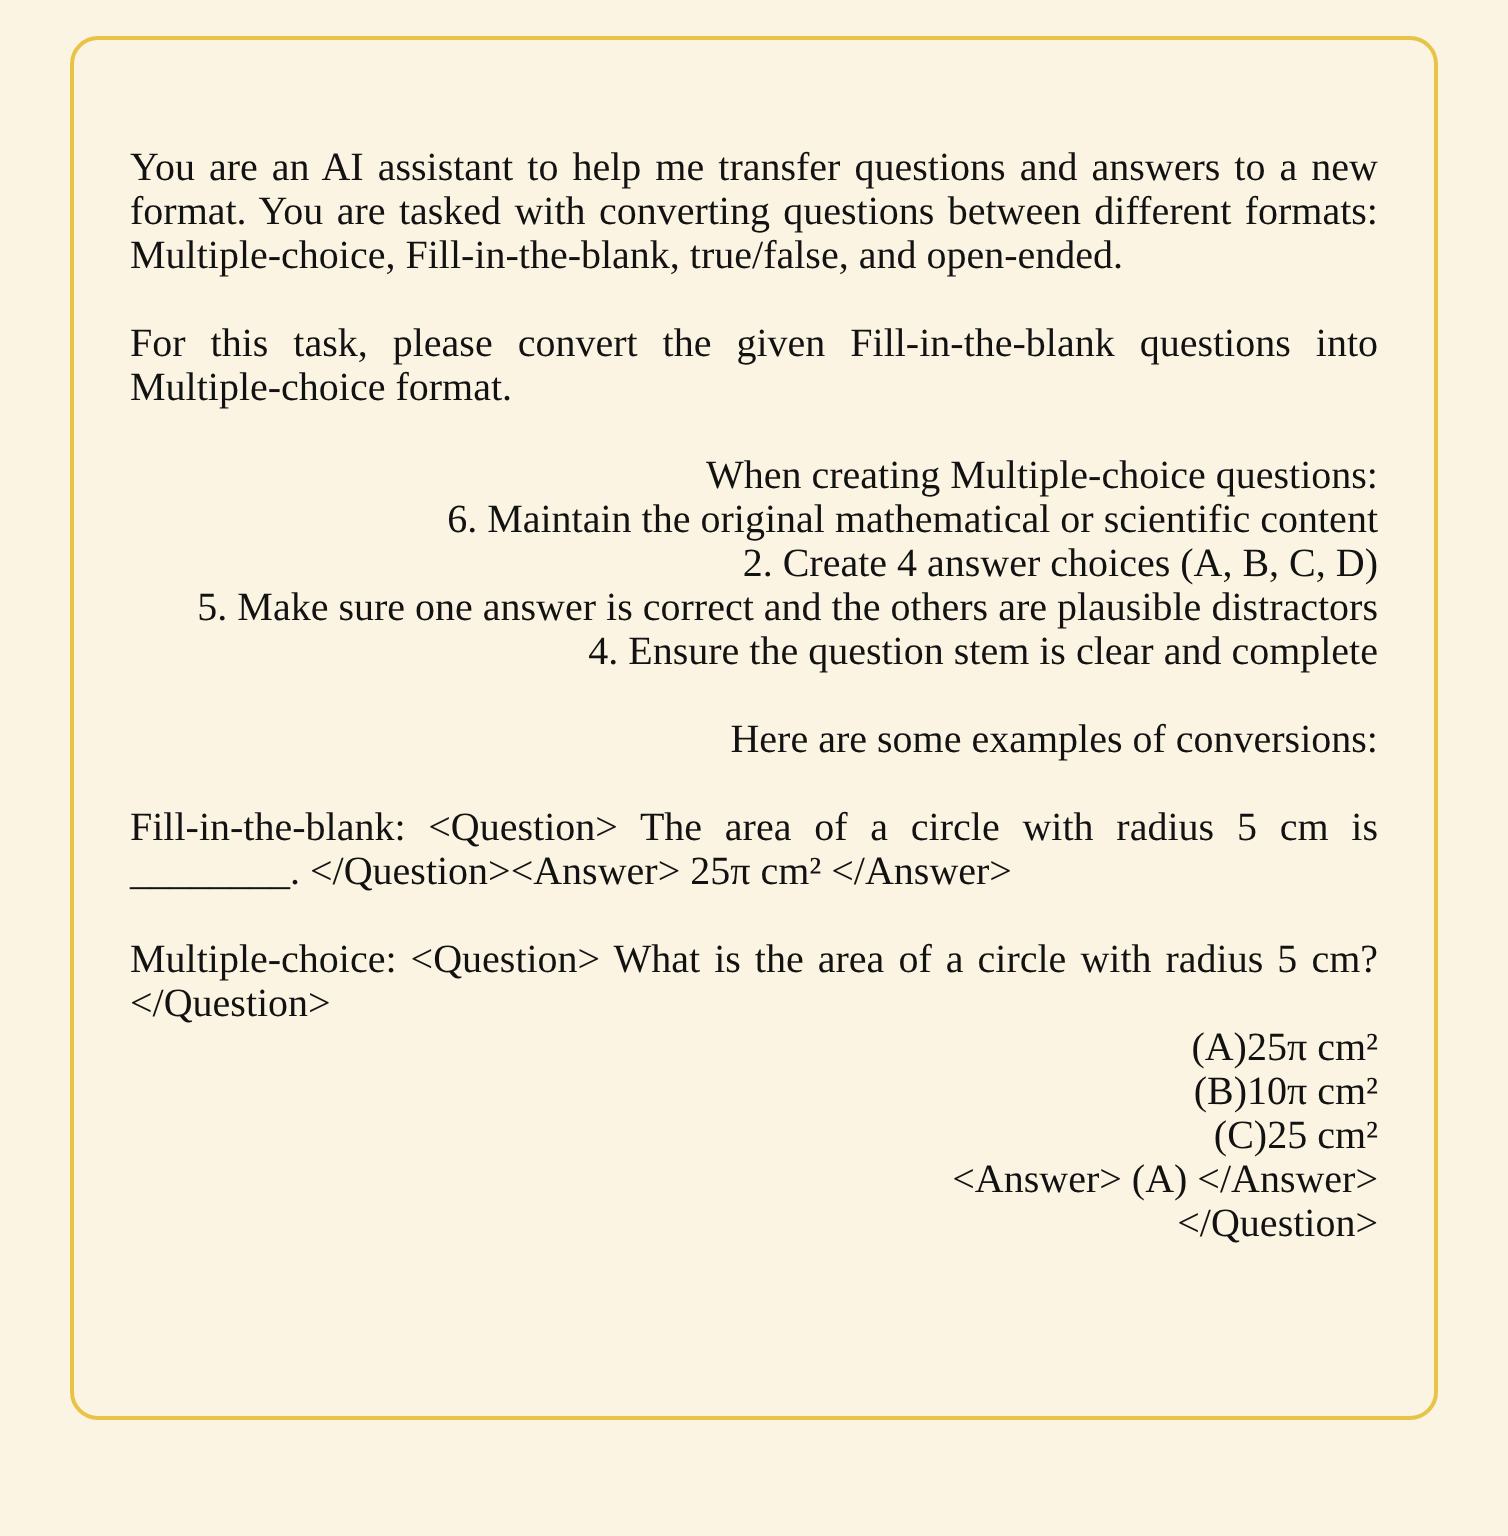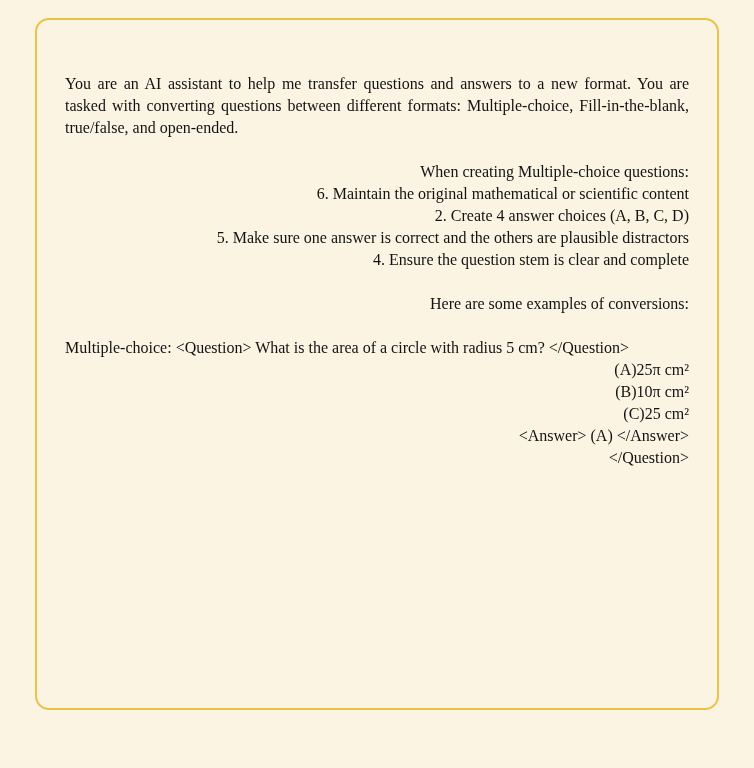--- a/index.html
+++ b/index.html
@@ -21,21 +21,21 @@
     top: 18px;
     width: 684px;
     height: 692px;
     box-sizing: border-box;
     border: 2px solid #E9C348;
     border-radius: 14px;
     background: #FBF4E2;
     padding: 53px 28px 0 28px;
   }
   .txt {
-    font-size: 16px;
+    font-size: 20px;
     line-height: 22px;
     margin: 0;
   }
   .para {
     text-align: justify;
     margin-bottom: 22px;
   }
   .line {
     text-align: right;
   }
@@ -43,31 +43,33 @@
     margin-bottom: 22px;
   }
 </style>
 </head>
 <body>
 
 <div class="prompt-card">
 
   <p class="txt para">You are an AI assistant to help me transfer questions and answers to a new format. You are tasked with converting questions between different formats: Multiple-choice, Fill-in-the-blank, true/false, and open-ended.</p>
 
+  <p class="txt para">For this task, please convert the given Fill-in-the-blank questions into Multiple-choice format.</p>
 
   <div class="block-gap">
     <div class="txt line">When creating Multiple-choice questions:</div>
     <div class="txt line">6. Maintain the original mathematical or scientific content</div>
     <div class="txt line">2. Create 4 answer choices (A, B, C, D)</div>
     <div class="txt line">5. Make sure one answer is correct and the others are plausible distractors</div>
     <div class="txt line">4. Ensure the question stem is clear and complete</div>
   </div>
 
   <div class="txt line block-gap">Here are some examples of conversions:</div>
 
+  <p class="txt para">Fill-in-the-blank: &lt;Question&gt; The area of a circle with radius 5 cm is ________. &lt;/Question&gt;&lt;Answer&gt; 25π cm² &lt;/Answer&gt;</p>
 
   <div>
     <p class="txt" style="text-align: justify; font-family: Liberation Serif, serif;">Multiple-choice: &lt;Question&gt; What is the area of a circle with radius 5 cm? &lt;/Question&gt;</p>
     <div class="txt line">(A)25π cm²</div>
     <div class="txt line">(B)10π cm²</div>
     <div class="txt line">(C)25 cm²</div>
     <div class="txt line">&lt;Answer&gt; (A) &lt;/Answer&gt;</div>
     <div class="txt line">&lt;/Question&gt;</div>
   </div>
 

